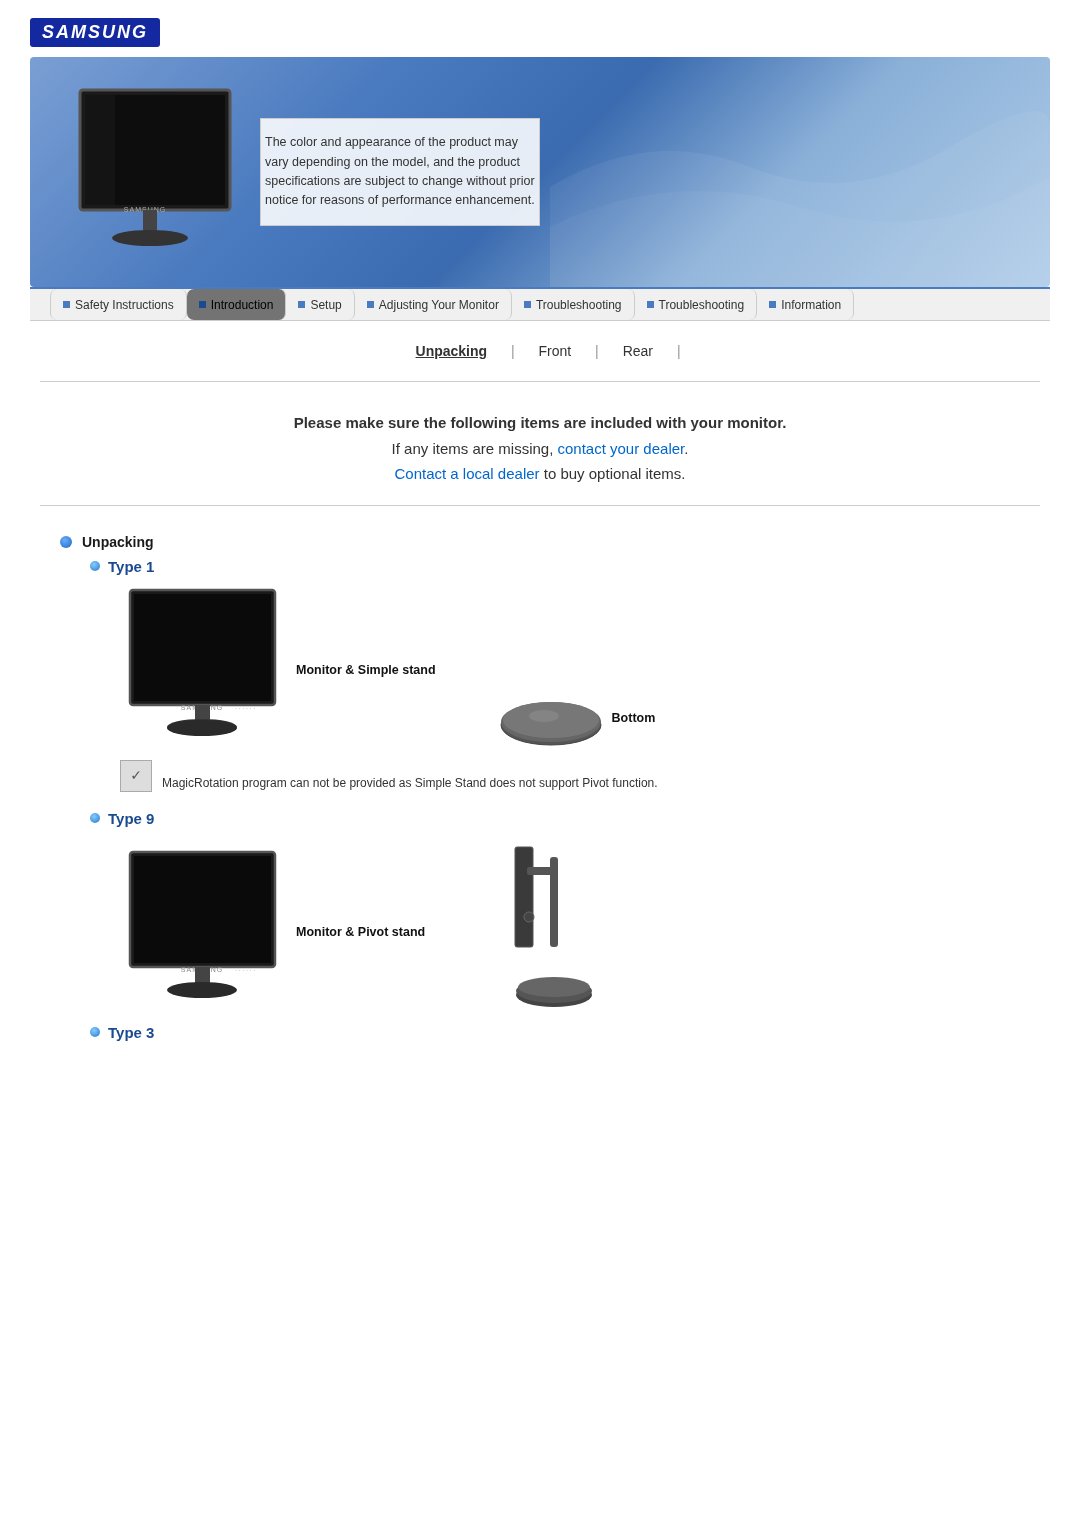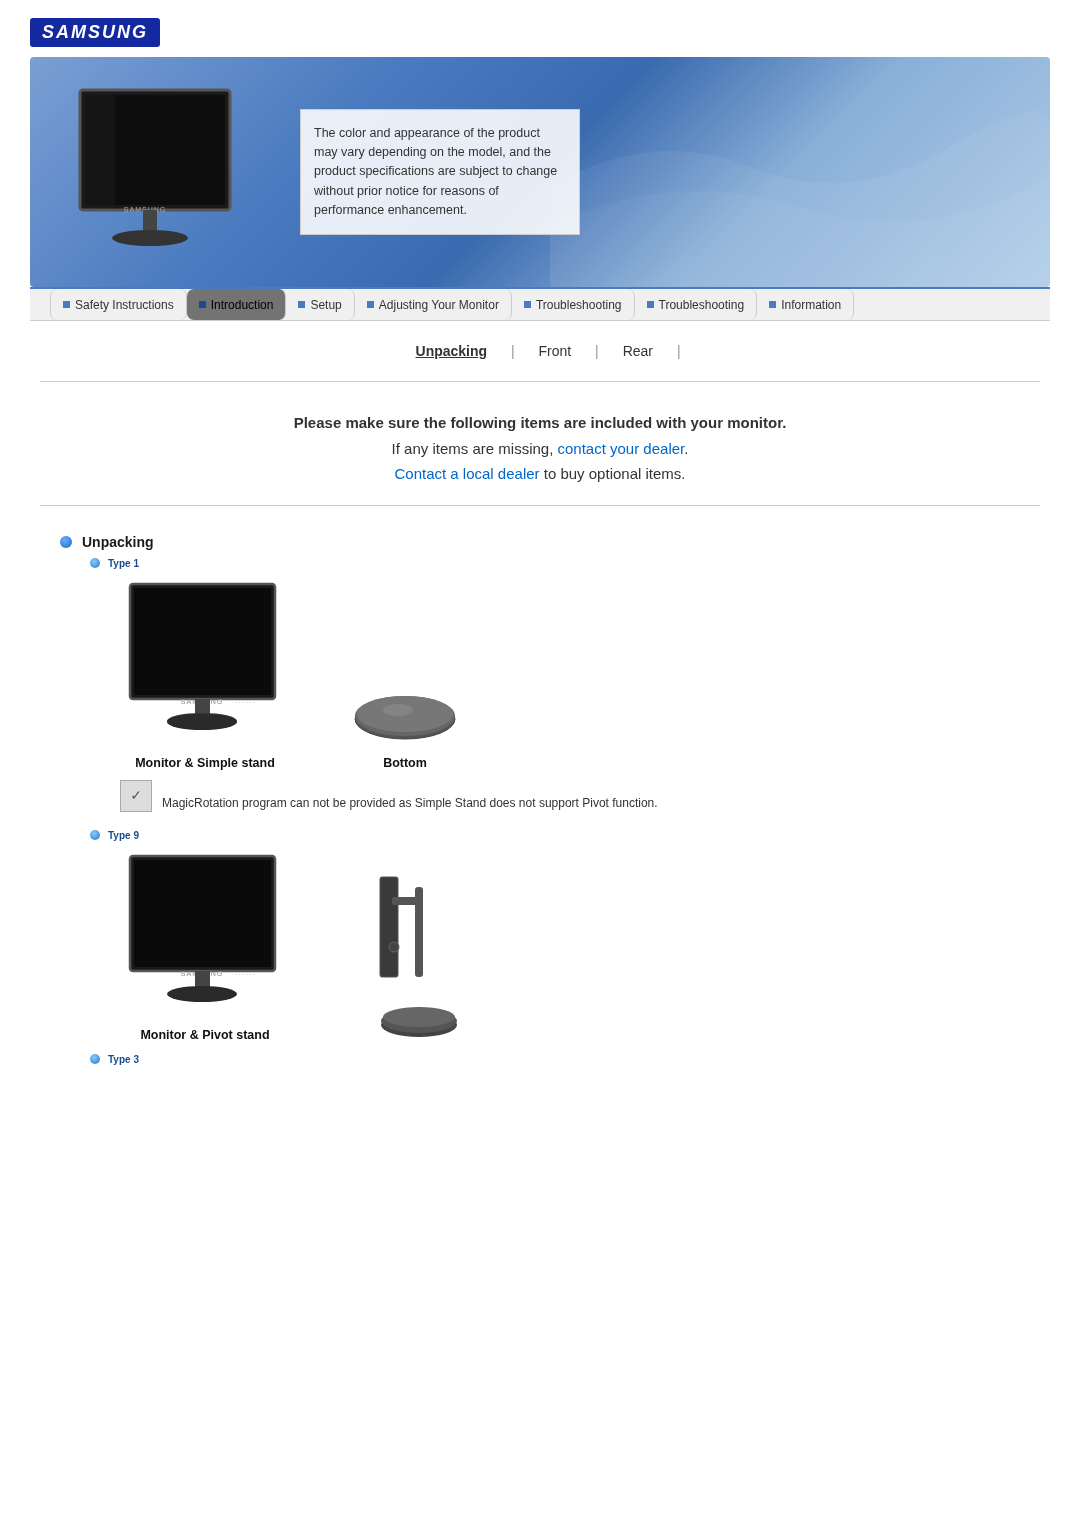--- a/index.html
+++ b/index.html
@@ -52,26 +52,25 @@
       right: 0;
       bottom: 0;
       width: 500px;
       height: 200px;
       opacity: 0.4;
     }
 
     .banner-text-box {
       background: rgba(255,255,255,0.88);
       border: 1px solid #ccc;
-      padding: 14px 13px;
+      padding: 14px 4px;
       font-size: 12.5px;
       color: #333;
       line-height: 1.55;
       max-width: 280px;
-      margin-left: 40px;
       z-index: 2;
       position: relative;
     }
 
     
     .nav-bar {
       background: #f0f0f0;
       border-top: 2px solid #4a7abf;
       border-bottom: 1px solid #ccc;
       padding: 0 20px;
@@ -196,36 +195,36 @@
       margin-bottom: 10px;
     }
     .sub-dot {
       width: 10px;
       height: 10px;
       border-radius: 50%;
       background: radial-gradient(circle at 40% 35%, #88ccff, #2277cc);
       flex-shrink: 0;
     }
     .sub-title {
-      font-size: 10px;
+      font-size: 15px;
       font-weight: bold;
       color: #1a4a90;
     }
 
     
     .product-row {
       display: flex;
       align-items: flex-end;
       gap: 60px;
       margin-left: 30px;
       margin-bottom: 8px;
     }
     .product-item {
       display: flex;
-      flex-direction: column;
+      flex-direction: row;
       align-items: center;
       gap: 6px;
     }
     .product-label {
       font-size: 12.5px;
       font-weight: bold;
       color: #111;
       margin-top: 6px;
     }
 

